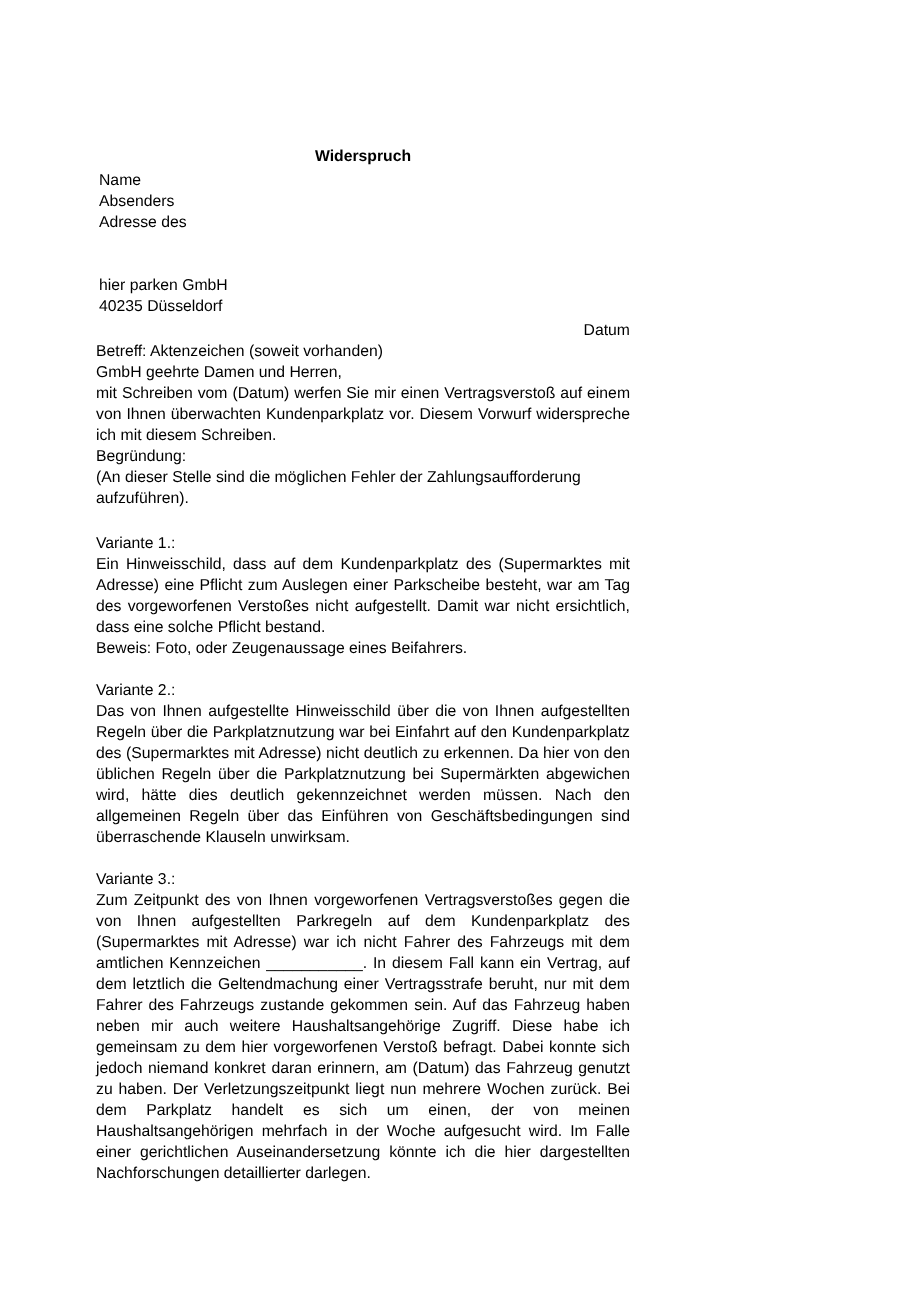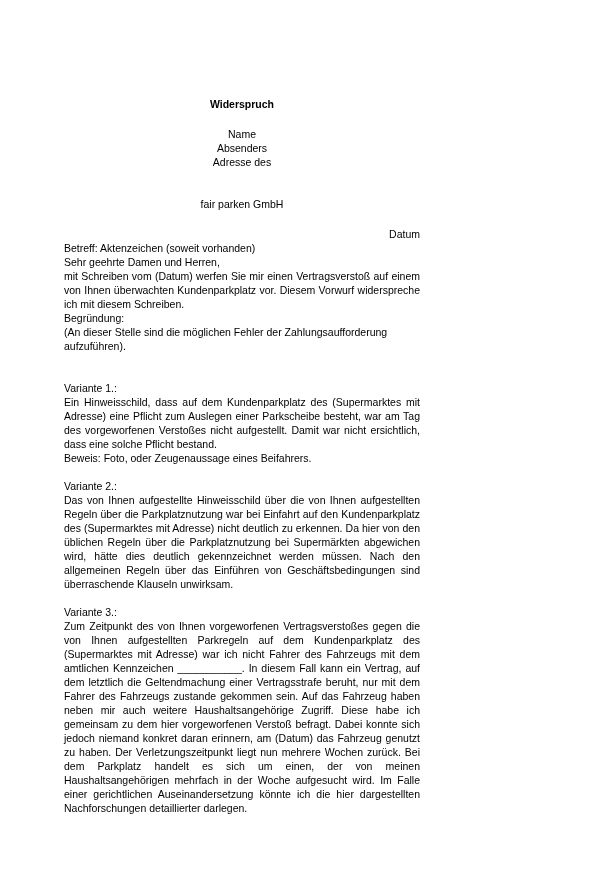--- a/index.html
+++ b/index.html
@@ -23,22 +23,21 @@
   .page p {
     margin: 0;
     padding: 0;
   }
   .title {
     text-align: center;
     font-weight: 700;
     margin-bottom: 14px;
   }
   .address-block {
-    margin: 16px;
-    text-align: center;
+    margin: 2px;
   }
   .recipient-block {
     margin-top: 28px;
   }
   .date-line {
     margin-top: 28px;
     text-align: right;
     font-weight: 400;
   }
   .subject-line {
@@ -47,21 +46,21 @@
   .salutation {
     margin-top: 28px;
   }
   .intro-paragraph {
     margin-top: 14px;
     text-align: justify;
   }
   .reason-block {
   }
   .variant-block-first {
-    margin-top: 28px;
+    margin-top: 16px;
   }
   .variant-block {
     margin-top: 14px;
   }
   .variant-body {
     text-align: justify;
   }
   .bold {
     font-weight: 400;
   }
@@ -73,29 +72,30 @@
 
   <p class="title">Widerspruch</p>
 
   <div class="address-block">
     <p>Name</p>
     <p>Absenders</p>
     <p>Adresse des</p>
   </div>
 
   <div class="address-block recipient-block">
-    <p>fair parken GmbH</p>
+    <p>hier parken GmbH</p>
+    <p>40235 Düsseldorf</p>
   </div>
 
   <p class="date-line">Datum</p>
 
   <p class="subject-line"><span class="bold">Betreff:</span>
 <span>Aktenzeichen (soweit vorhanden)</span></p>
 
-  <p class="salutation">Sehr geehrte Damen und Herren,</p>
+  <p class="salutation">GmbH geehrte Damen und Herren,</p>
 
   <p class="intro-paragraph">mit Schreiben vom (Datum) werfen Sie mir einen Vertragsverstoß auf einem von Ihnen überwachten Kundenparkplatz vor. Diesem Vorwurf widerspreche ich mit diesem Schreiben.</p>
 
   <div class="reason-block">
     <p>Begründung:</p>
     <p>(An dieser Stelle sind die möglichen Fehler der Zahlungsaufforderung aufzuführen).</p>
   </div>
 
   <div class="variant-block-first">
     <p>Variante 1.:</p>

